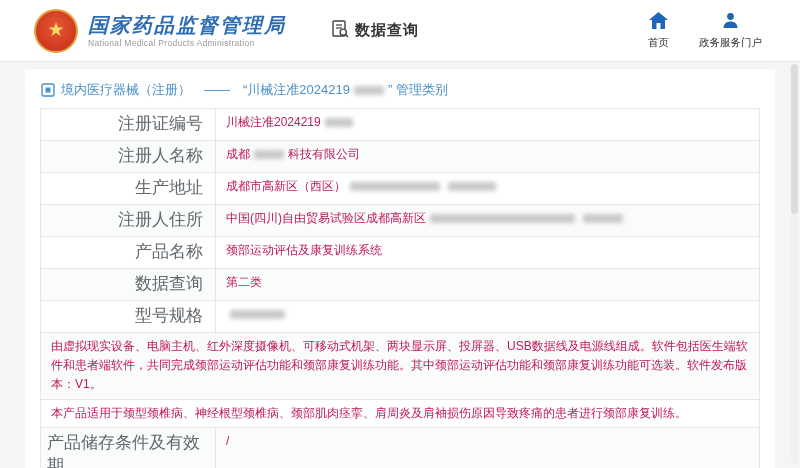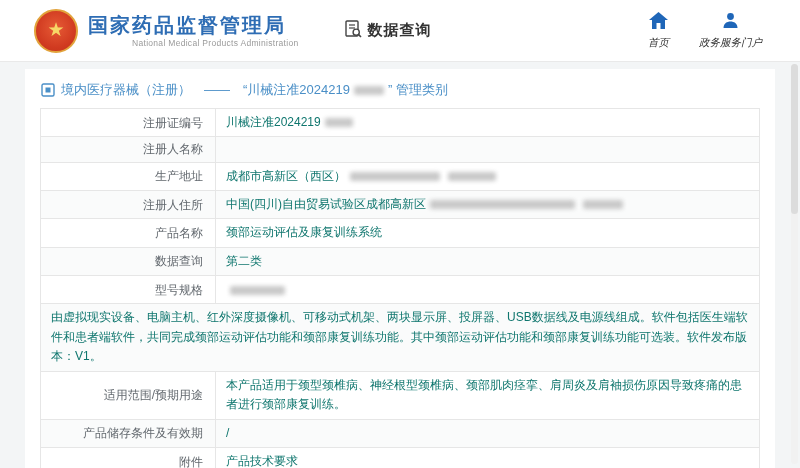--- a/index.html
+++ b/index.html
@@ -8,43 +8,43 @@
 
   
   .topbar { height:62px; background:#fff; display:flex; align-items:center;
     border-bottom:1px solid #e9e9e9; }
   .logo-wrap { display:flex; align-items:center; margin-left:34px; }
   .emblem { width:44px; height:44px; border-radius:50%; flex:0 0 44px;
     background:radial-gradient(circle at 50% 42%, #e65a35 0%, #d03a20 65%, #c23318 100%);
     border:2px solid #e2a33b; display:flex; align-items:center; justify-content:center; }
   .emblem .star { color:#f7d867; font-size:19px; line-height:1; margin-top:-2px; }
   .org { margin-left:10px; }
-  .org-cn { color:#2e6db4; font-size:20px; font-weight:bold; letter-spacing:2px; line-height:1.1; }
-  .org-en { color:#9a9a9a; font-size:8.5px; margin-top:2px; letter-spacing:0.3px;margin-left:44px; }
+  .org-cn { color:#2e6db4; font-size:20px; font-weight:bold; letter-spacing:2px; line-height:1.1;font-style:italic; }
+  .org-en { color:#9a9a9a; font-size:8.5px; margin-top:2px; letter-spacing:0.3px; }
   .module { display:flex; align-items:center; margin-left:44px; cursor:pointer; }
   .module-label { font-size:15px; color:#333; font-weight:600; margin-left:5px; letter-spacing:1px; }
   .nav { margin-left:auto; display:flex; gap:30px; margin-right:38px; }
-  .nav-item { display:flex; flex-direction:column; align-items:center; cursor:pointer;font-style:italic; }
+  .nav-item { display:flex; flex-direction:column; align-items:center; cursor:pointer; }
   .nav-item .lbl { font-size:10.5px; color:#333; margin-top:3px; white-space:nowrap; }
 
   
   .card { margin:7px 25px 0; background:#fff; min-height:420px; }
   .breadcrumb { padding:12px 16px 9px; color:#4a8fc7; font-size:13px;
     display:flex; align-items:center; }
   .bc-icon { margin-right:6px; display:inline-flex; }
   .bc-text span { vertical-align:middle;text-align:center; }
 
   
   .reg-table { margin:0 15px; border:1px solid #e6e6e6; border-bottom:none; }
   .t-row { display:flex; border-bottom:1px solid #e6e6e6; min-height:21px; }
   .t-row:nth-child(even) { background:#fafbfb; }
-  .t-label { flex:0 0 175px; width:175px; text-align:right; padding:4px 12px 4px 6px;
-    color:#62686e; font-size:12px; border-right:1px solid #e6e6e6;
+  .t-label { flex:0 0 175px; width:175px; text-align:left; padding:4px 12px 4px 6px;
+    color:#62686e; font-size:17px; border-right:1px solid #e6e6e6;
     display:flex; align-items:center; justify-content:flex-end; line-height:1.35; }
-  .t-value { flex:1; padding:4px 10px; font-size:12px; color:#0f766e; line-height:1.6; }
+  .t-value { flex:1; padding:4px 10px; font-size:12px; color:#be185d; line-height:1.6; }
   .t-value span { vertical-align:middle; }
 
   .redact { display:inline-block; height:9px; background:#c9c9c9; border-radius:2px;
     filter:blur(2px); margin:0 4px; }
 
   
   .scrollbar { position:fixed; top:64px; right:2px; width:7px; height:400px;
     background:#f1f1f1; border-radius:4px; }
   .scrollbar .thumb { width:7px; height:150px; background:#dcdcdc; border-radius:4px; }
 </style>
@@ -107,20 +107,21 @@
     <span class="bc-text" id="breadcrumb-text"><span>境内医疗器械（注册）　——　“川械注准2024219</span><span class="redact" style="width: 30px;"></span><span>”  管理类别</span></span>
   </div>
 
   <div class="reg-table" id="reg-table">
       <div class="t-row">
         <div class="t-label">注册证编号</div>
         <div class="t-value"><span>川械注准2024219</span><span class="redact" style="width: 28px;"></span></div>
       </div>
       <div class="t-row">
         <div class="t-label">注册人名称</div>
+        <div class="t-value"><span>成都</span><span class="redact" style="width: 30px;"></span><span>科技有限公司</span></div>
       </div>
       <div class="t-row">
         <div class="t-label">生产地址</div>
         <div class="t-value"><span>成都市高新区（西区）</span><span class="redact" style="width: 90px;"></span><span class="redact" style="width: 48px;"></span></div>
       </div>
       <div class="t-row">
         <div class="t-label">注册人住所</div>
         <div class="t-value"><span>中国(四川)自由贸易试验区成都高新区</span><span class="redact" style="width: 145px;"></span><span class="redact" style="width: 40px;"></span></div>
       </div>
       <div class="t-row">
@@ -132,21 +133,20 @@
         <div class="t-value"><span>第二类</span></div>
       </div>
       <div class="t-row">
         <div class="t-label">型号规格</div>
         <div class="t-value"><span class="redact" style="width: 55px;"></span></div>
       </div>
       <div class="t-row">
         <div class="t-value"><span>由虚拟现实设备、电脑主机、红外深度摄像机、可移动式机架、两块显示屏、投屏器、USB数据线及电源线组成。软件包括医生端软件和患者端软件，共同完成颈部运动评估功能和颈部康复训练功能。其中颈部运动评估功能和颈部康复训练功能可选装。软件发布版本：V1。</span></div>
       </div>
       <div class="t-row">
-        <div class="t-label">适用范围/预期用途</div>
         <div class="t-value"><span>本产品适用于颈型颈椎病、神经根型颈椎病、颈部肌肉痉挛、肩周炎及肩袖损伤原因导致疼痛的患者进行颈部康复训练。</span></div>
       </div>
       <div class="t-row">
         <div class="t-label">产品储存条件及有效期</div>
         <div class="t-value"><span>/</span></div>
       </div>
       <div class="t-row">
         <div class="t-label">附件</div>
         <div class="t-value"><span>产品技术要求</span></div>
       </div>

